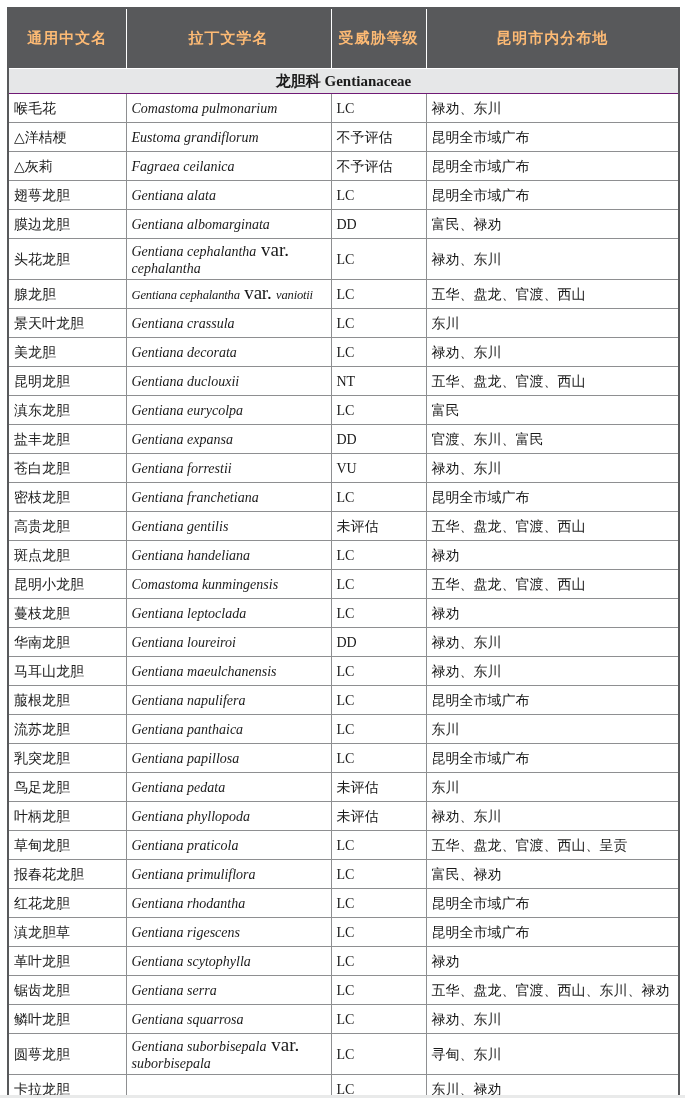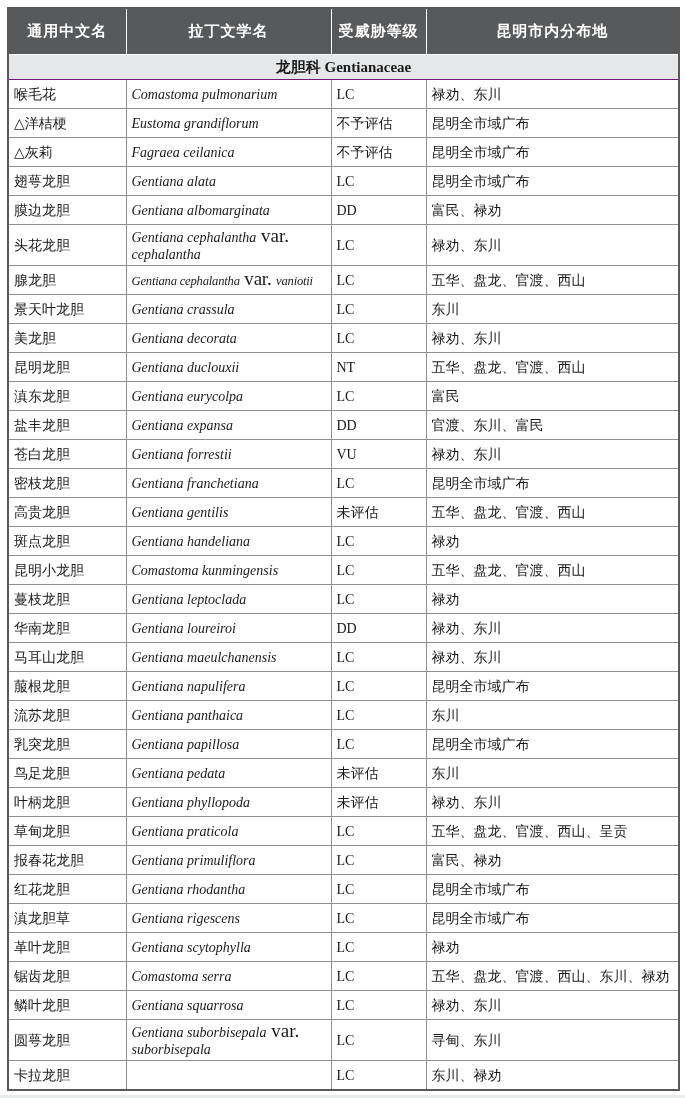--- a/index.html
+++ b/index.html
@@ -28,26 +28,26 @@
     font-size: 14px;
     border: 2px solid #58595b;
   }
   col.c1 { width: 118px; }
   col.c2 { width: 205px; }
   col.c3 { width: 95px;  }
   col.c4 { width: 253px; }
 
   th.hdr {
     background: #58595b;
-    color: #ffffff;
+    color: #fdba74;
     font-family: "Liberation Sans", "DejaVu Sans", sans-serif;
     font-weight: bold;
     font-size: 15px;
     height: 25px;
-    padding: 10px 2px;
+    padding: 17px 2px;
     border-left: 1px solid #ffffff;
     border-bottom: 1px solid #ffffff;
     text-align: center;
     letter-spacing: 1px;
   }
   th.hdr:first-child { border-left: none; }
 
   td.section {
     background: #e6e7e8;
     text-align: center;
@@ -284,21 +284,21 @@
           <td class="cell">昆明全市域广布</td>
         </tr>
         <tr>
           <td class="cell">革叶龙胆</td>
           <td class="cell latin"><em>Gentiana scytophylla</em></td>
           <td class="cell">LC</td>
           <td class="cell">禄劝</td>
         </tr>
         <tr>
           <td class="cell">锯齿龙胆</td>
-          <td class="cell latin"><em>Comastoma serra</em></td>
+          <td class="cell latin"><em>Gentiana serra</em></td>
           <td class="cell">LC</td>
           <td class="cell">五华、盘龙、官渡、西山、东川、禄劝</td>
         </tr>
         <tr>
           <td class="cell">鳞叶龙胆</td>
           <td class="cell latin"><em>Gentiana squarrosa</em></td>
           <td class="cell">LC</td>
           <td class="cell">禄劝、东川</td>
         </tr>
         <tr>

